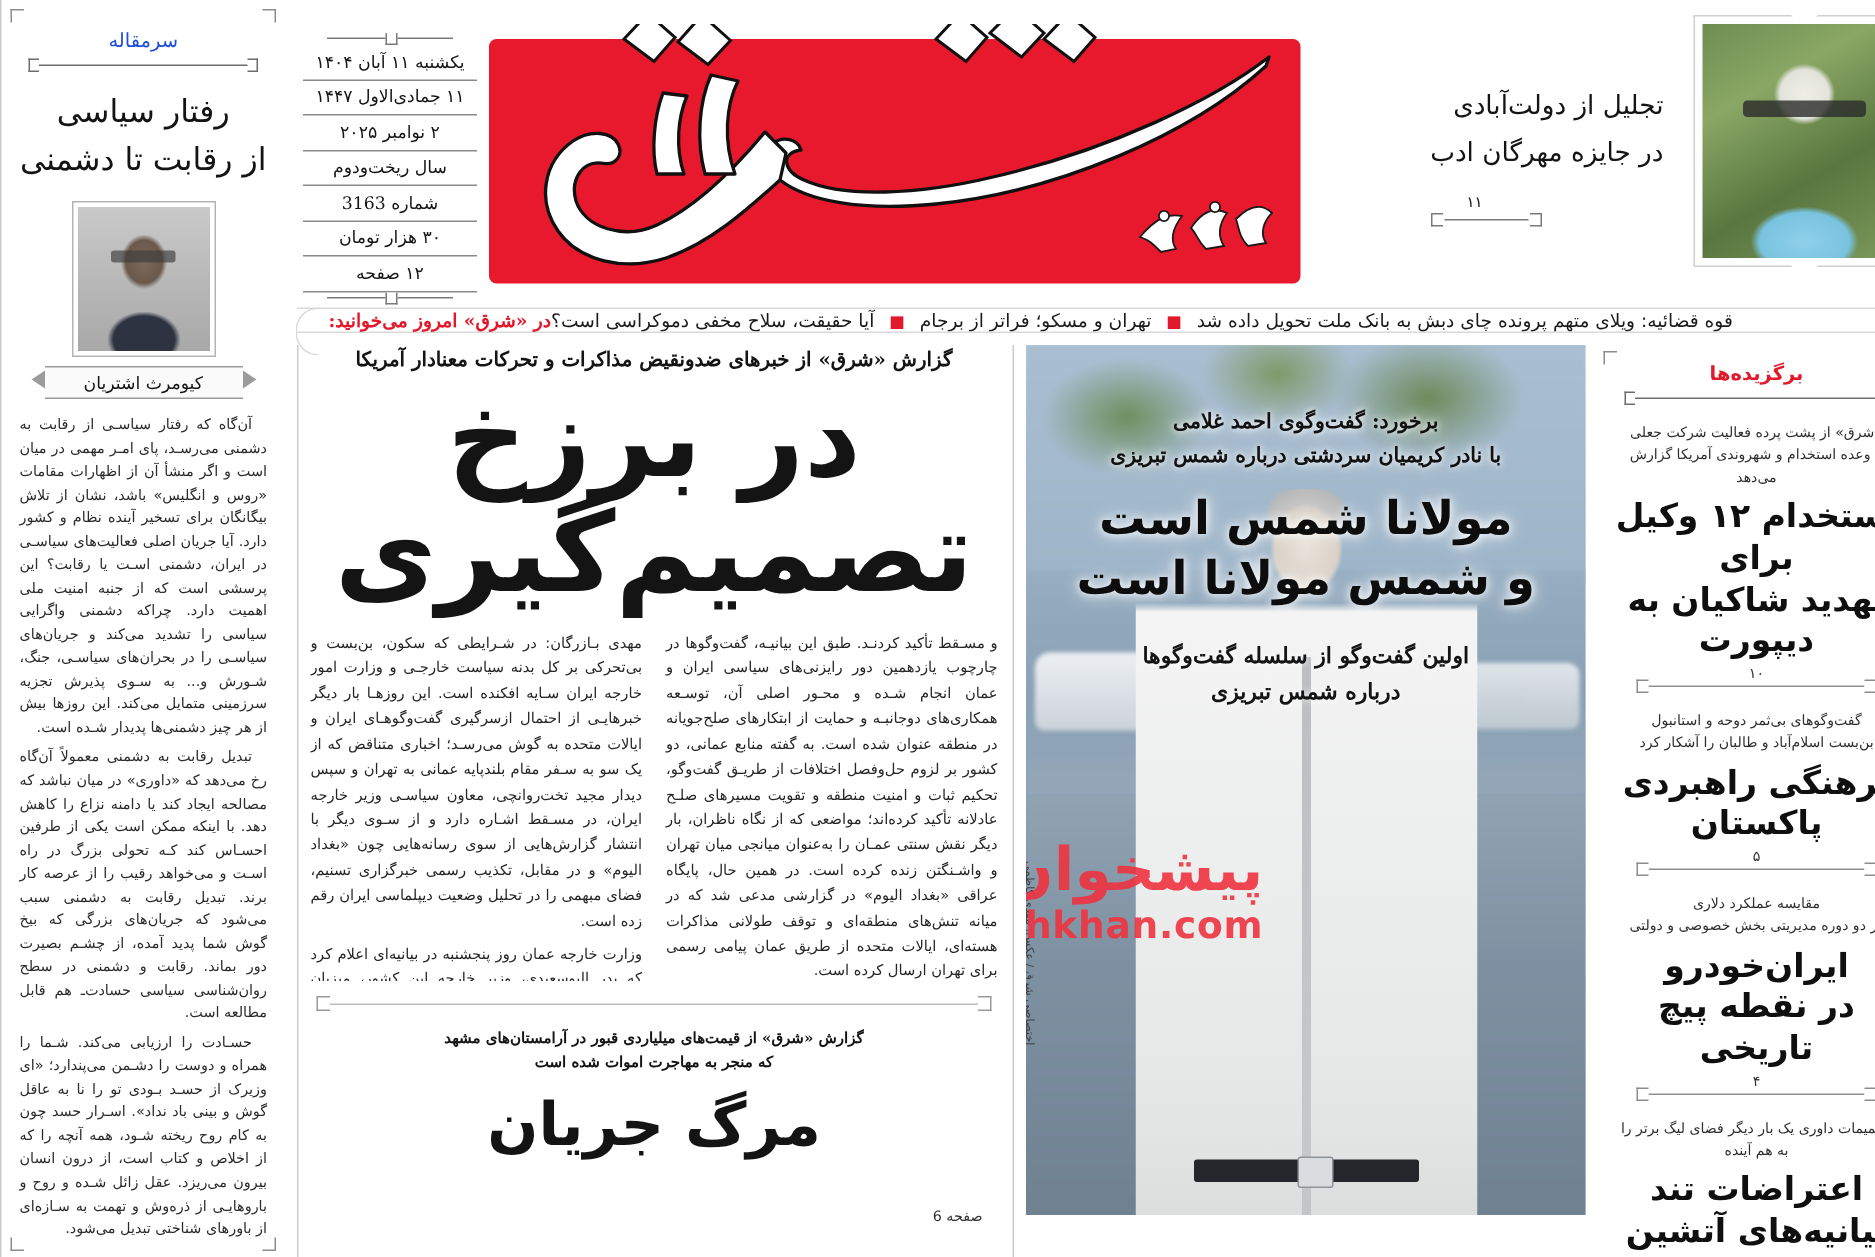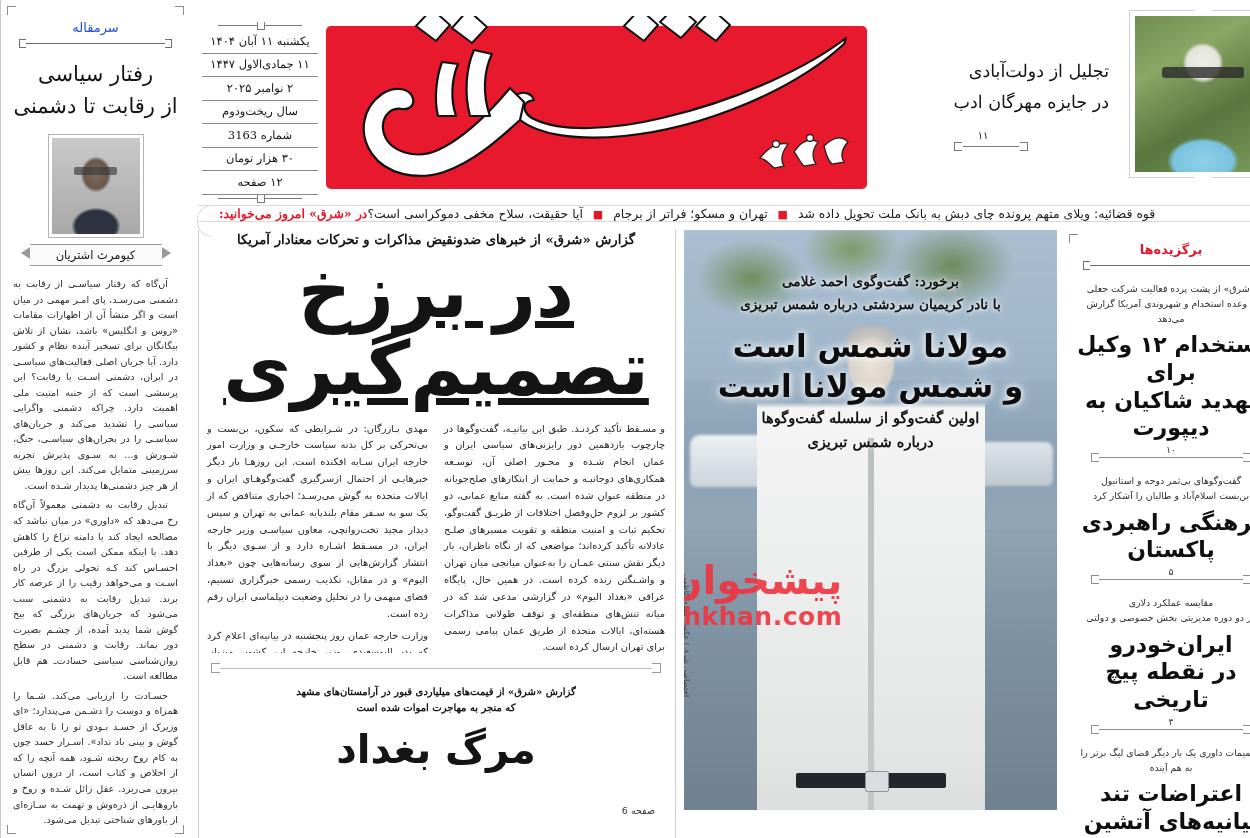--- a/index.html
+++ b/index.html
@@ -294,21 +294,20 @@
     font-family: "DejaVu Serif", "Liberation Serif", serif;
   }
   .lead-head {
     text-align: center;
     font-size: 74px;
     line-height: 1.04;
     font-weight: bold;
     letter-spacing: -1px;
     margin: 2px 0 14px 0;
     font-family: "DejaVu Sans", "Liberation Sans", sans-serif;
-    text-decoration: underline;
   }
   .lead-cols {
     display: flex;
     flex-direction: row-reverse;
     gap: 16px;
     font-size: 9.8px;
     line-height: 1.72;
     text-align: justify;
     color: #262626;
     flex: 0 0 auto;
@@ -421,21 +420,21 @@
     text-align: center; font-size: 13.6px; font-weight: bold; line-height: 1.72;
     color: #111; text-shadow: 0 0 4px rgba(255,255,255,.95), 0 0 10px rgba(255,255,255,.9);
     font-family: "DejaVu Serif", "Liberation Serif", serif;
   }
   .ph-headline {
     position: absolute; top: 96px; right: 10px; left: 10px;
     text-align: center; font-size: 31px; font-weight: bold; line-height: 1.3;
     color: #0d0d0d; text-shadow: 0 0 6px rgba(255,255,255,.95), 0 0 12px rgba(255,255,255,.85);
   }
   .ph-sub {
-    position: absolute; top: 176px; right: 10px; left: 10px;
+    position: absolute; top: 196px; right: 10px; left: 10px;
     text-align: center; font-size: 14.6px; font-weight: bold; line-height: 1.65;
     color: #141414; text-shadow: 0 0 5px rgba(255,255,255,.92);
     font-family: "DejaVu Serif", "Liberation Serif", serif;
   }
 
   .watermark {
     position: absolute;
     left: -44px; top: 330px;
     color: #ef3340; opacity: .9;
     pointer-events: none;
@@ -635,21 +634,21 @@
         <div class="sep-orn">
           <span class="cl"></span>
           <span class="cr"></span>
         </div>
 
         <div class="sec2">
           <div class="sec2-kicker">
             <span>گزارش «شرق» از قیمت‌های میلیاردی قبور در آرامستان‌های مشهد</span><br>
             <span>که منجر به مهاجرت اموات شده است</span>
           </div>
-          <h2 class="sec2-head">مرگ بغداد</h2>
+          <h2 class="sec2-head">مرگ جریان</h2>
           <div class="sec2-page">صفحه 6</div>
         </div>
       </section>
 
       <section class="col-photo">
         <div class="photo-frame">
           <div class="tree"></div>
           <div class="street"></div>
           <div class="car1"></div>
           <div class="car2"></div>

